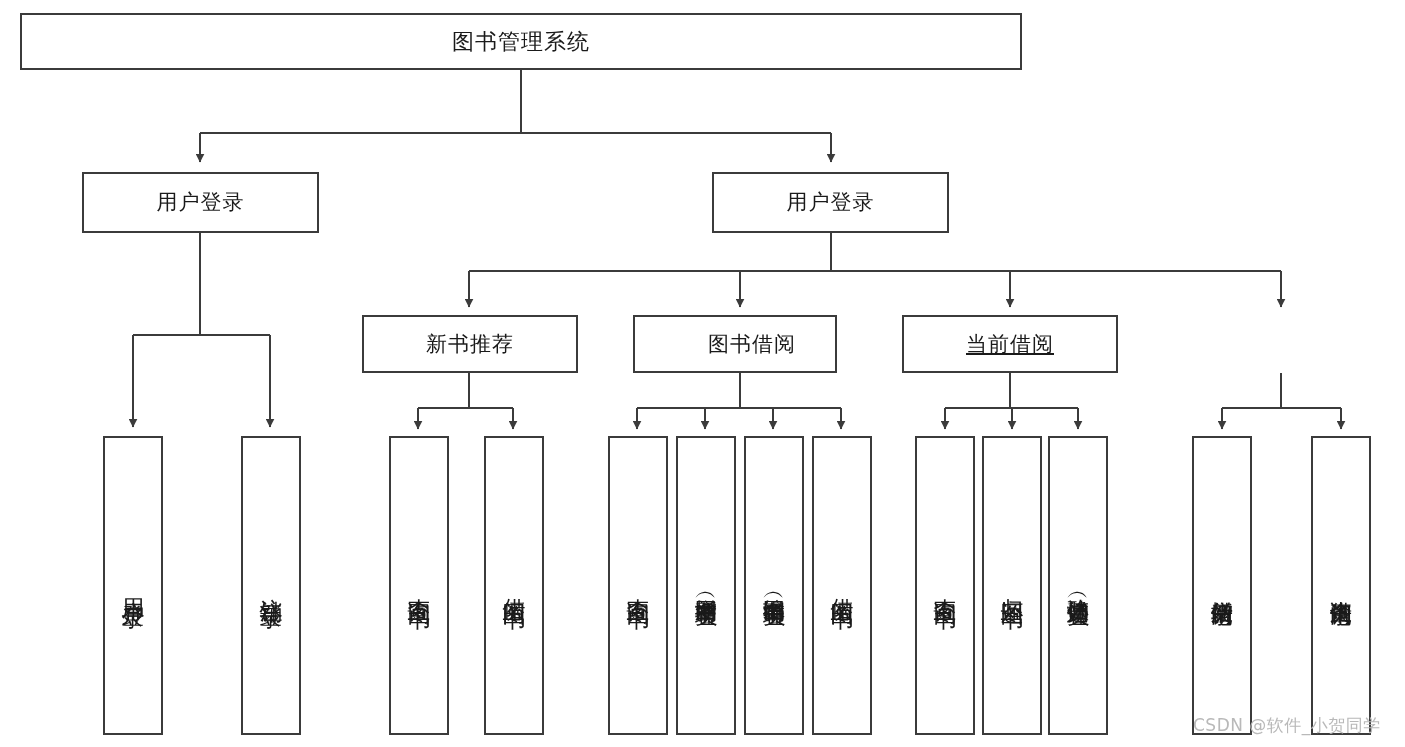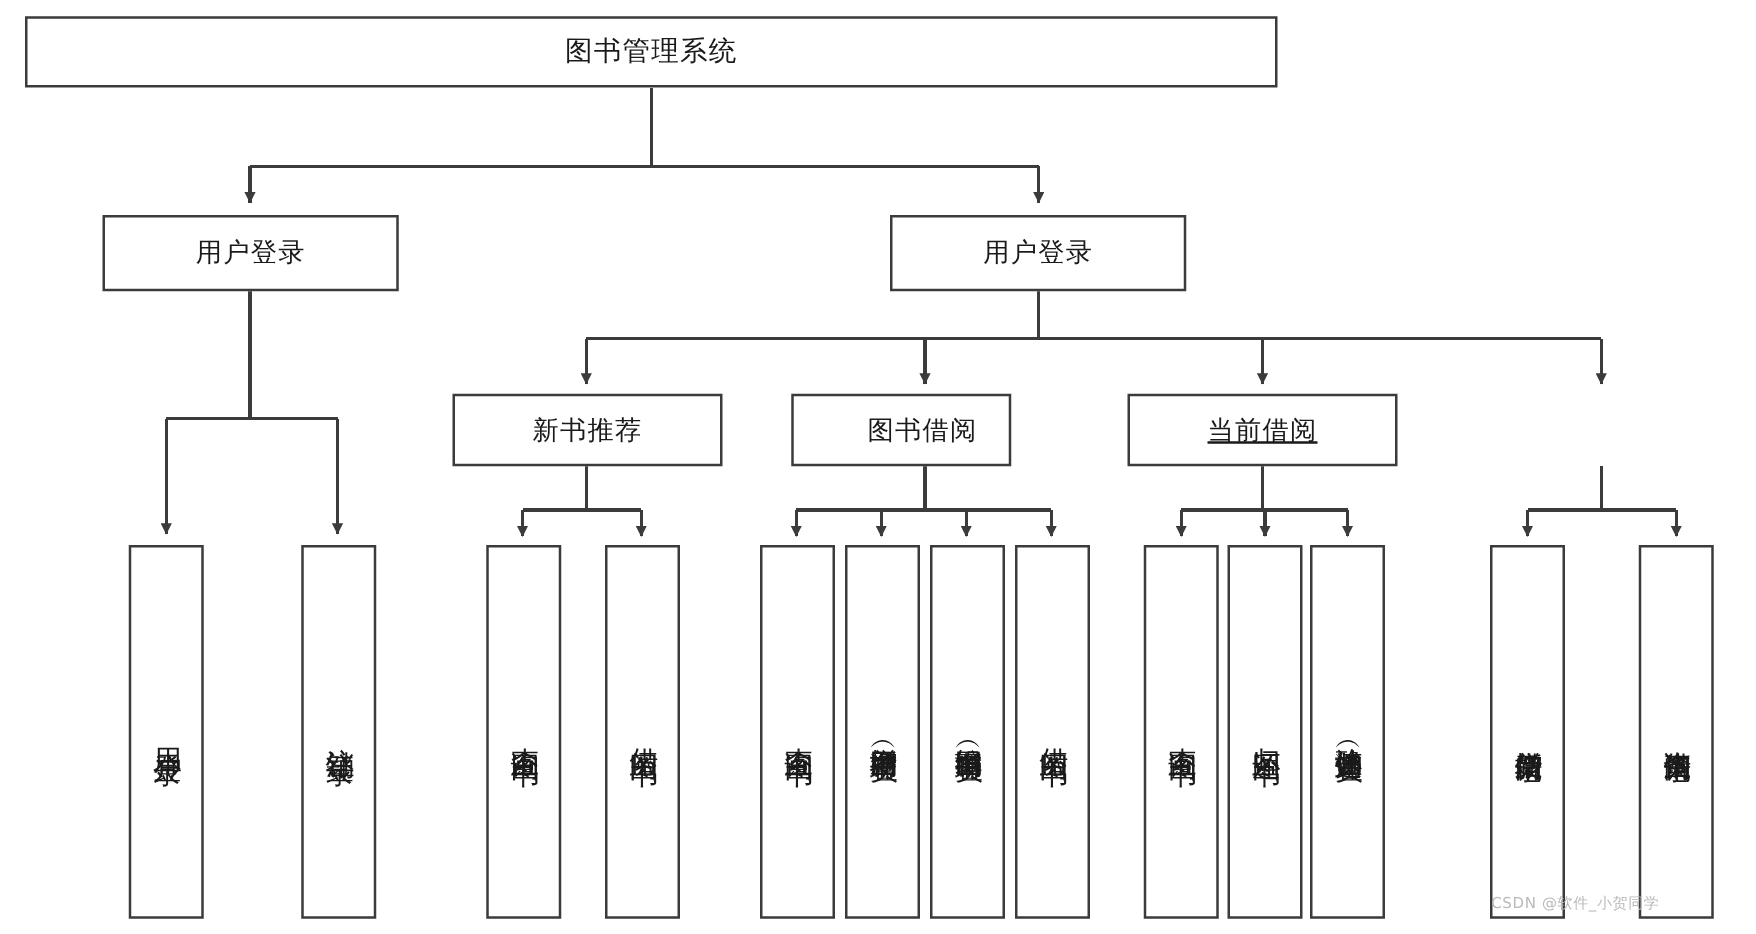--- a/index.html
+++ b/index.html
@@ -63,21 +63,21 @@
     white-space: nowrap;
   }
   .node.vert.narrow .label {
     font-size: 22px;
     letter-spacing: 1px;
   }
   #watermark {
     position: absolute;
     left: 1193px;
     top: 714px;
-    font-size: 12px;
+    font-size: 17px;
     color: #b9b9b9;
     letter-spacing: 0.5px;
     white-space: nowrap;
     font-family: "DejaVu Sans", "Liberation Sans", sans-serif;
   }
 </style>
 </head>
 <body>
 
 <div id="canvas">
@@ -139,21 +139,21 @@
   <div class="node horiz" style="left:82px; top:172px; width:237px; height:61px;">
     <span class="label">用户登录</span>
   </div>
   <div class="node horiz" style="left:712px; top:172px; width:237px; height:61px;">
     <span class="label">用户登录</span>
   </div>
 
   <div class="node horiz" style="left:362px; top:315px; width:216px; height:58px;">
     <span class="label">新书推荐</span>
   </div>
-  <div class="node horiz" style="left:633px; top:315px; width:176px; height:58px;padding-left:34px;">
+  <div class="node horiz" style="left:633px; top:315px; width:204px; height:58px;padding-left:34px;">
     <span class="label">图书借阅</span>
   </div>
   <div class="node horiz" style="left:902px; top:315px; width:216px; height:58px;text-decoration:underline;">
     <span class="label">当前借阅</span>
   </div>
 
   <div class="node vert" style="left:103px; top:436px; width:60px; height:299px;">
     <span class="label">用户登录</span>
   </div>
   <div class="node vert" style="left:241px; top:436px; width:60px; height:299px;">

